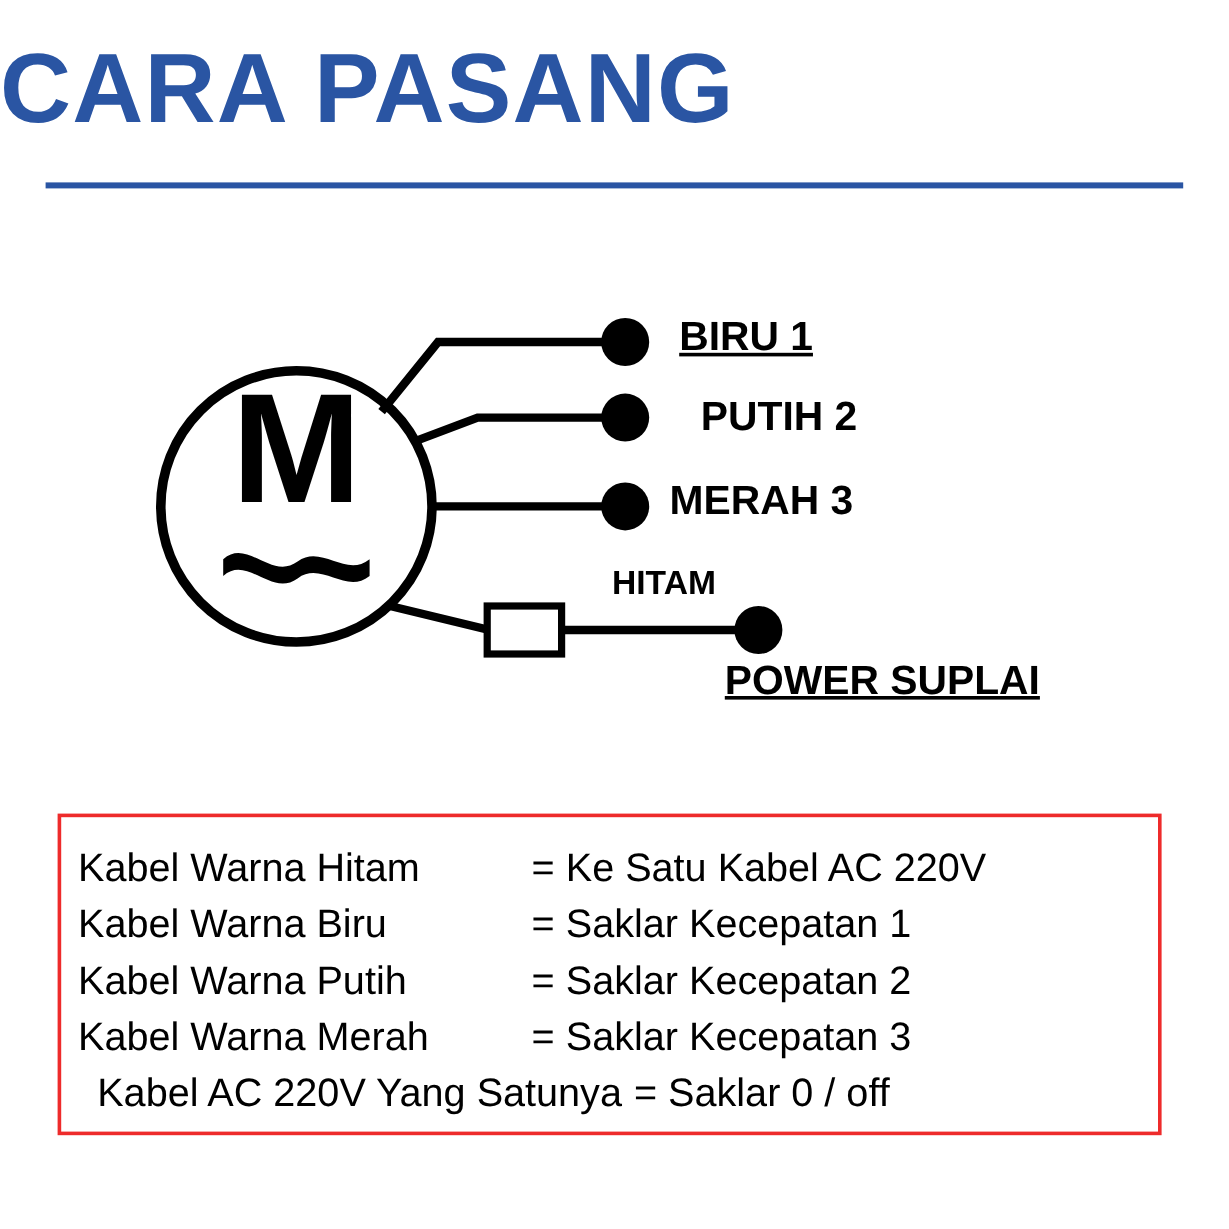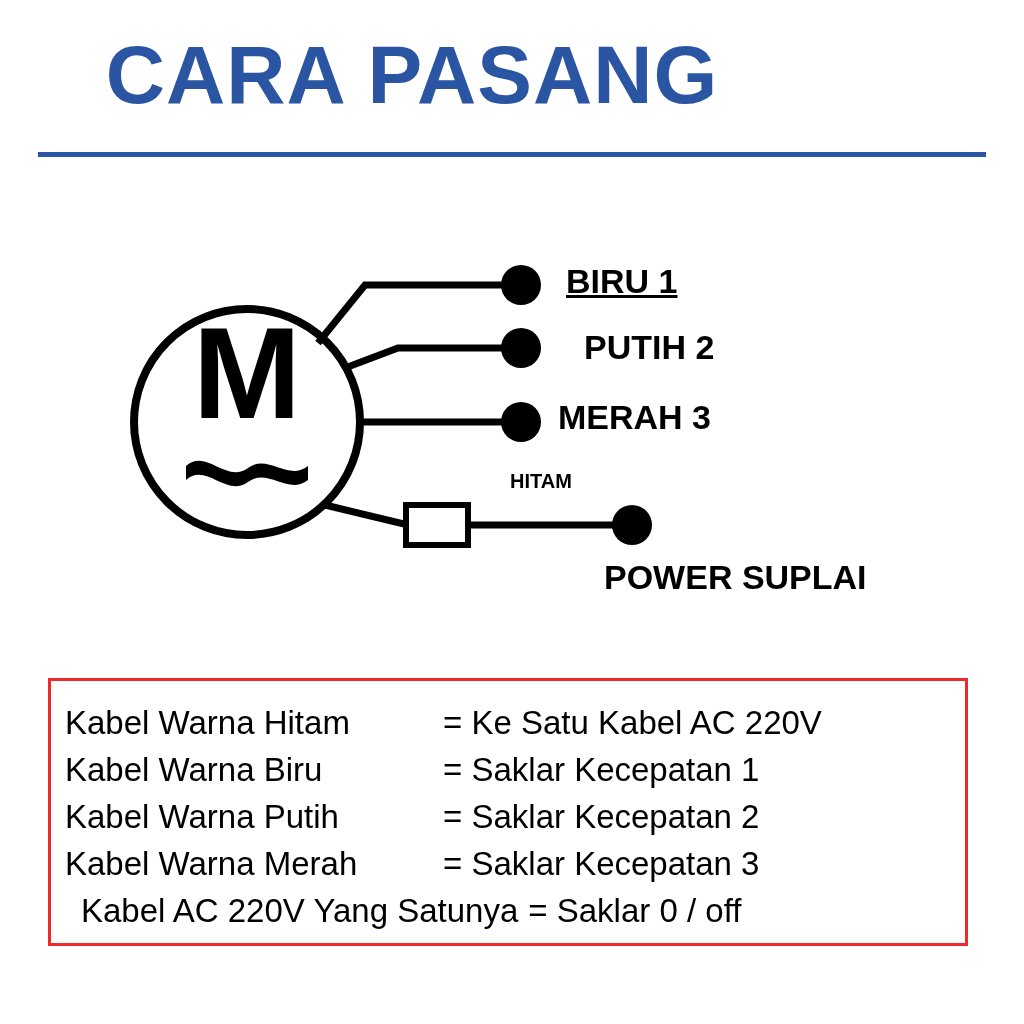--- a/index.html
+++ b/index.html
@@ -15,21 +15,21 @@
     position: relative;
     overflow: hidden;
   }
 
   
   #title-block {
     position: absolute;
     left: 0;
     top: 34px;
     width: 824px;
-    text-align: center;
+    text-align: left;
   }
   #page-title {
     font-size: 82px;
     font-weight: bold;
     color: #2a55a3;
     letter-spacing: 1px;
     line-height: 1.0;
     font-family: "Liberation Sans", sans-serif;
   }
   #title-rule {
@@ -56,22 +56,22 @@
   .diag-label {
     position: absolute;
     font-weight: bold;
     font-size: 34px;
     white-space: nowrap;
     font-family: "Liberation Sans", sans-serif;
   }
   #label-biru   { left: 566px; top: 62px; text-decoration: underline;  }
   #label-putih  { left: 584px; top: 128px; text-align: center; }
   #label-merah  { left: 558px; top: 198px; }
-  #label-hitam  { left: 510px; top: 270px; font-size: 20px; }
-  #label-power  { left: 604px; top: 358px; }
+  #label-hitam  { left: 510px; top: 270px; font-size: 28px; }
+  #label-power  { left: 604px; top: 348px; text-decoration: underline; }
 
   
   #legend-box {
     position: absolute;
     left: 48px;
     top: 678px;
     width: 920px;
     height: 268px;
     border: 3px solid #ee2b2b;
     box-sizing: border-box;

